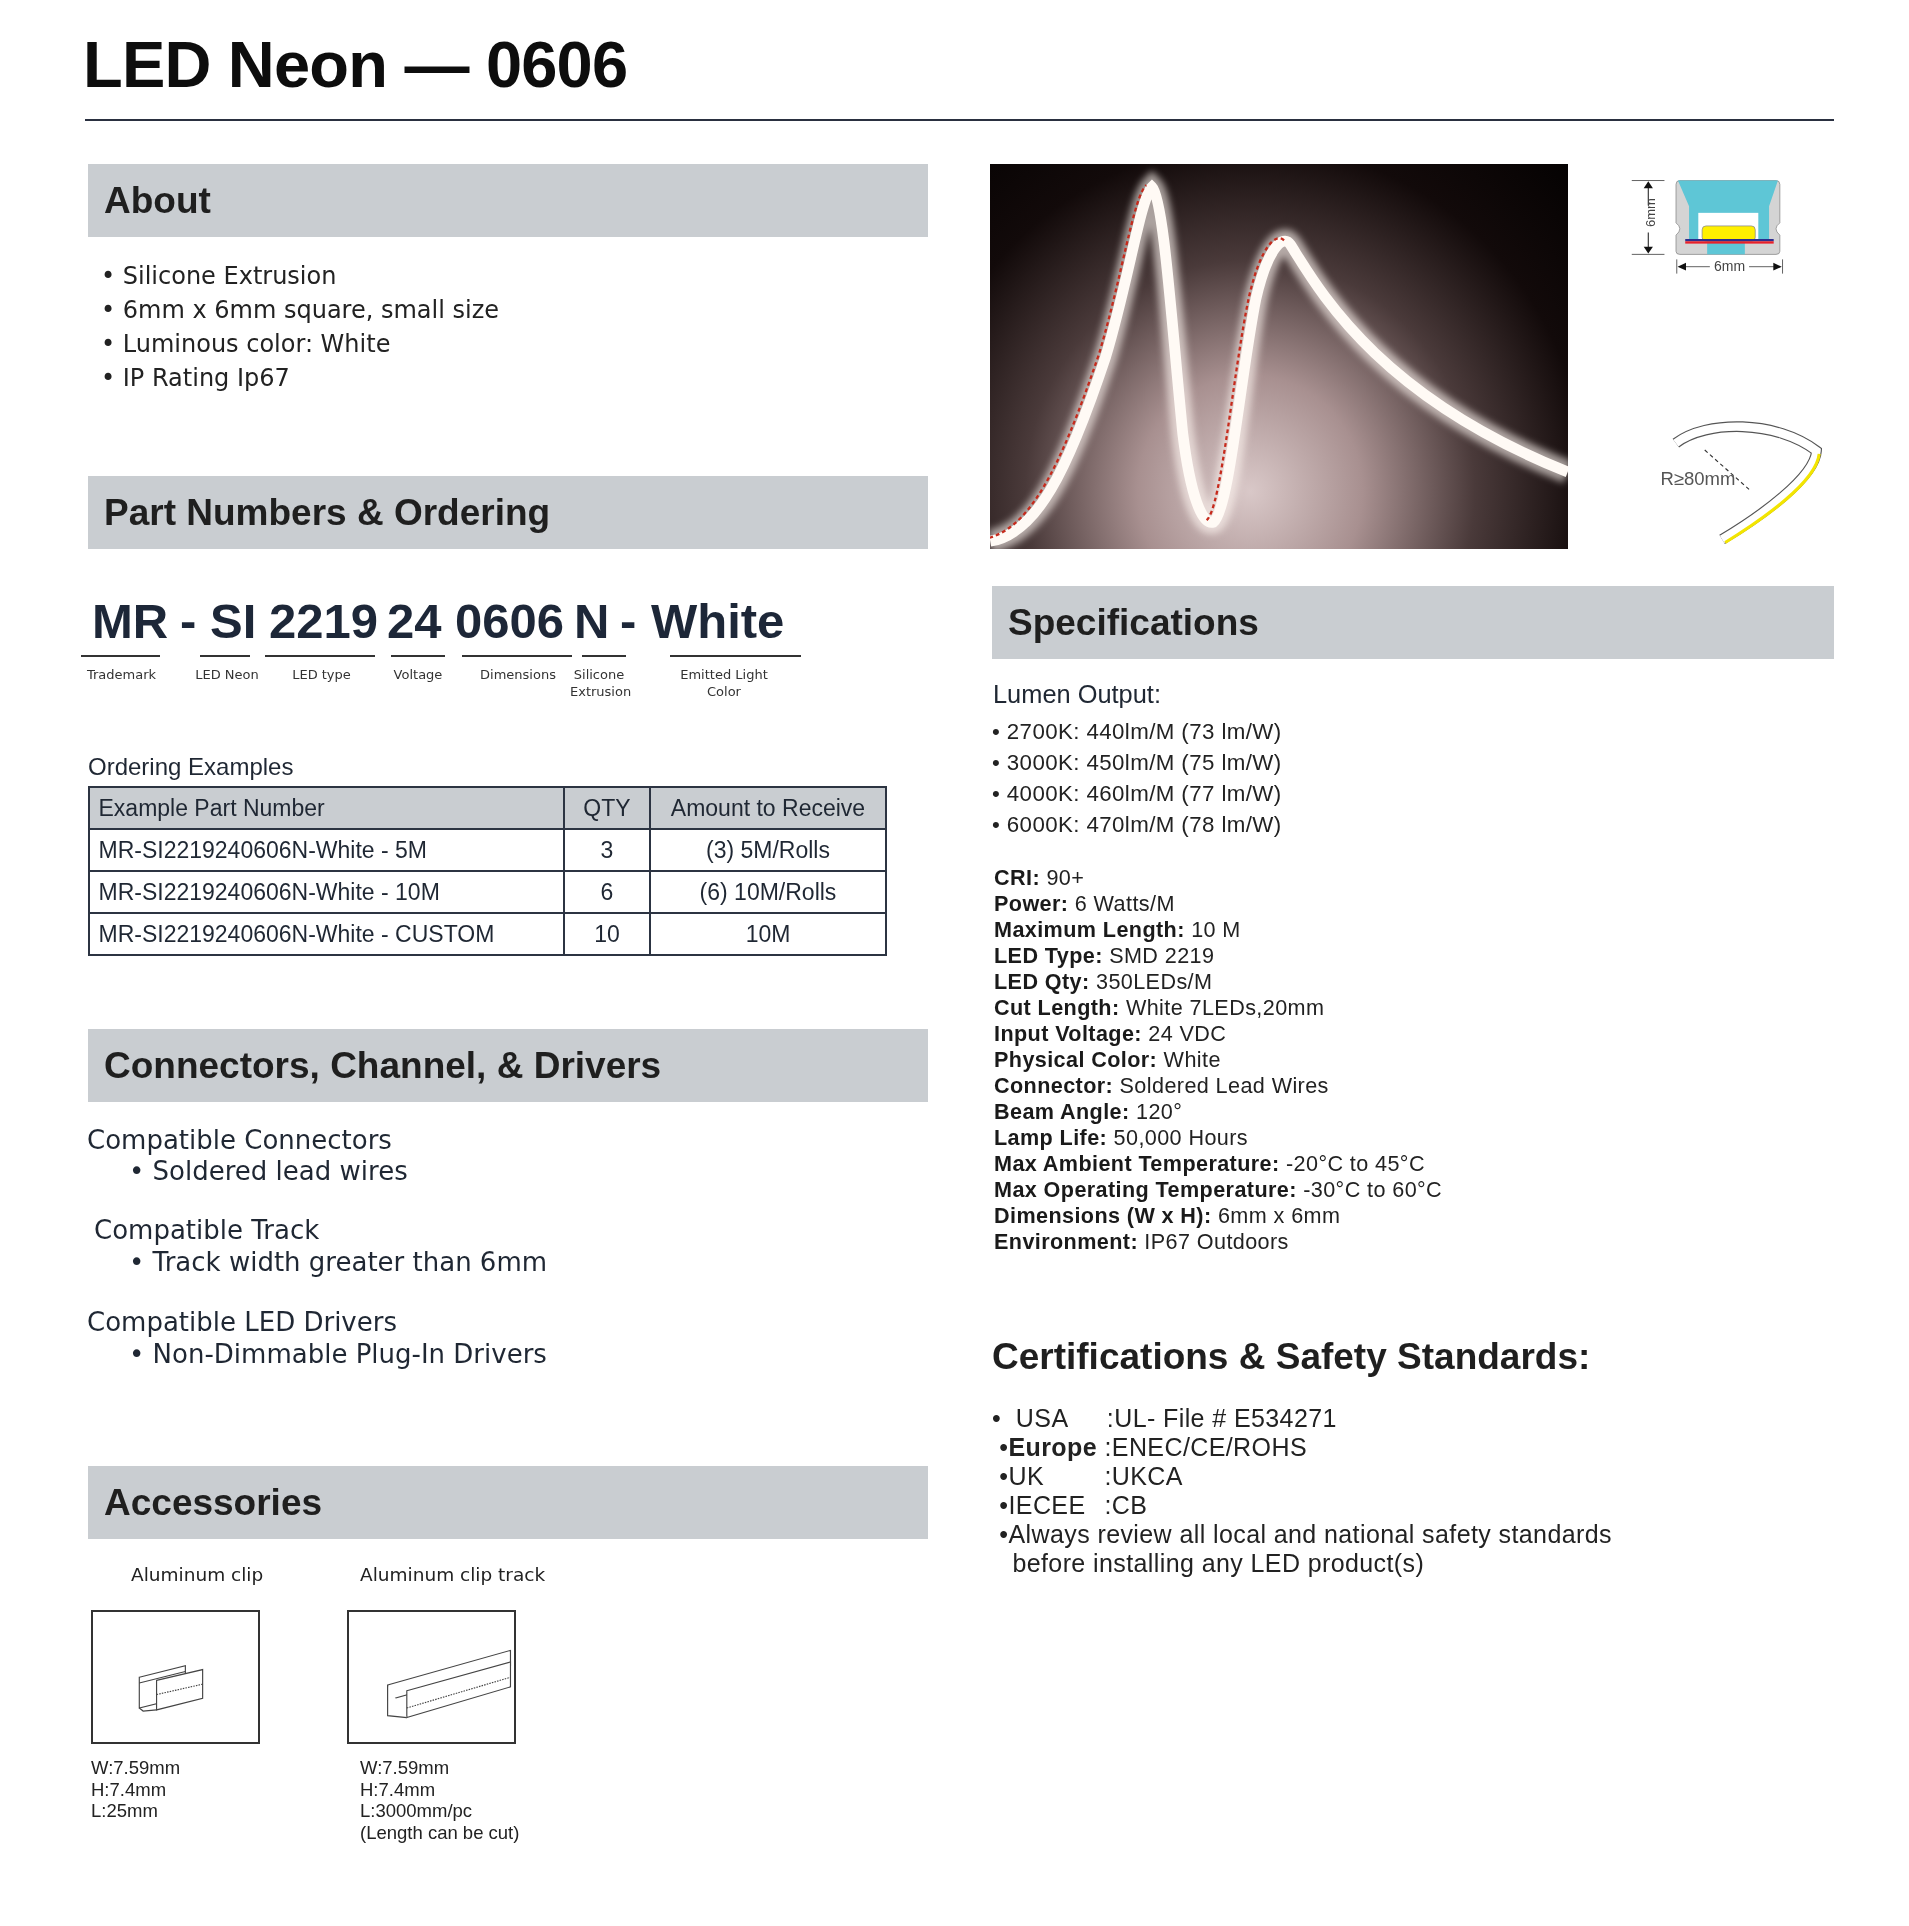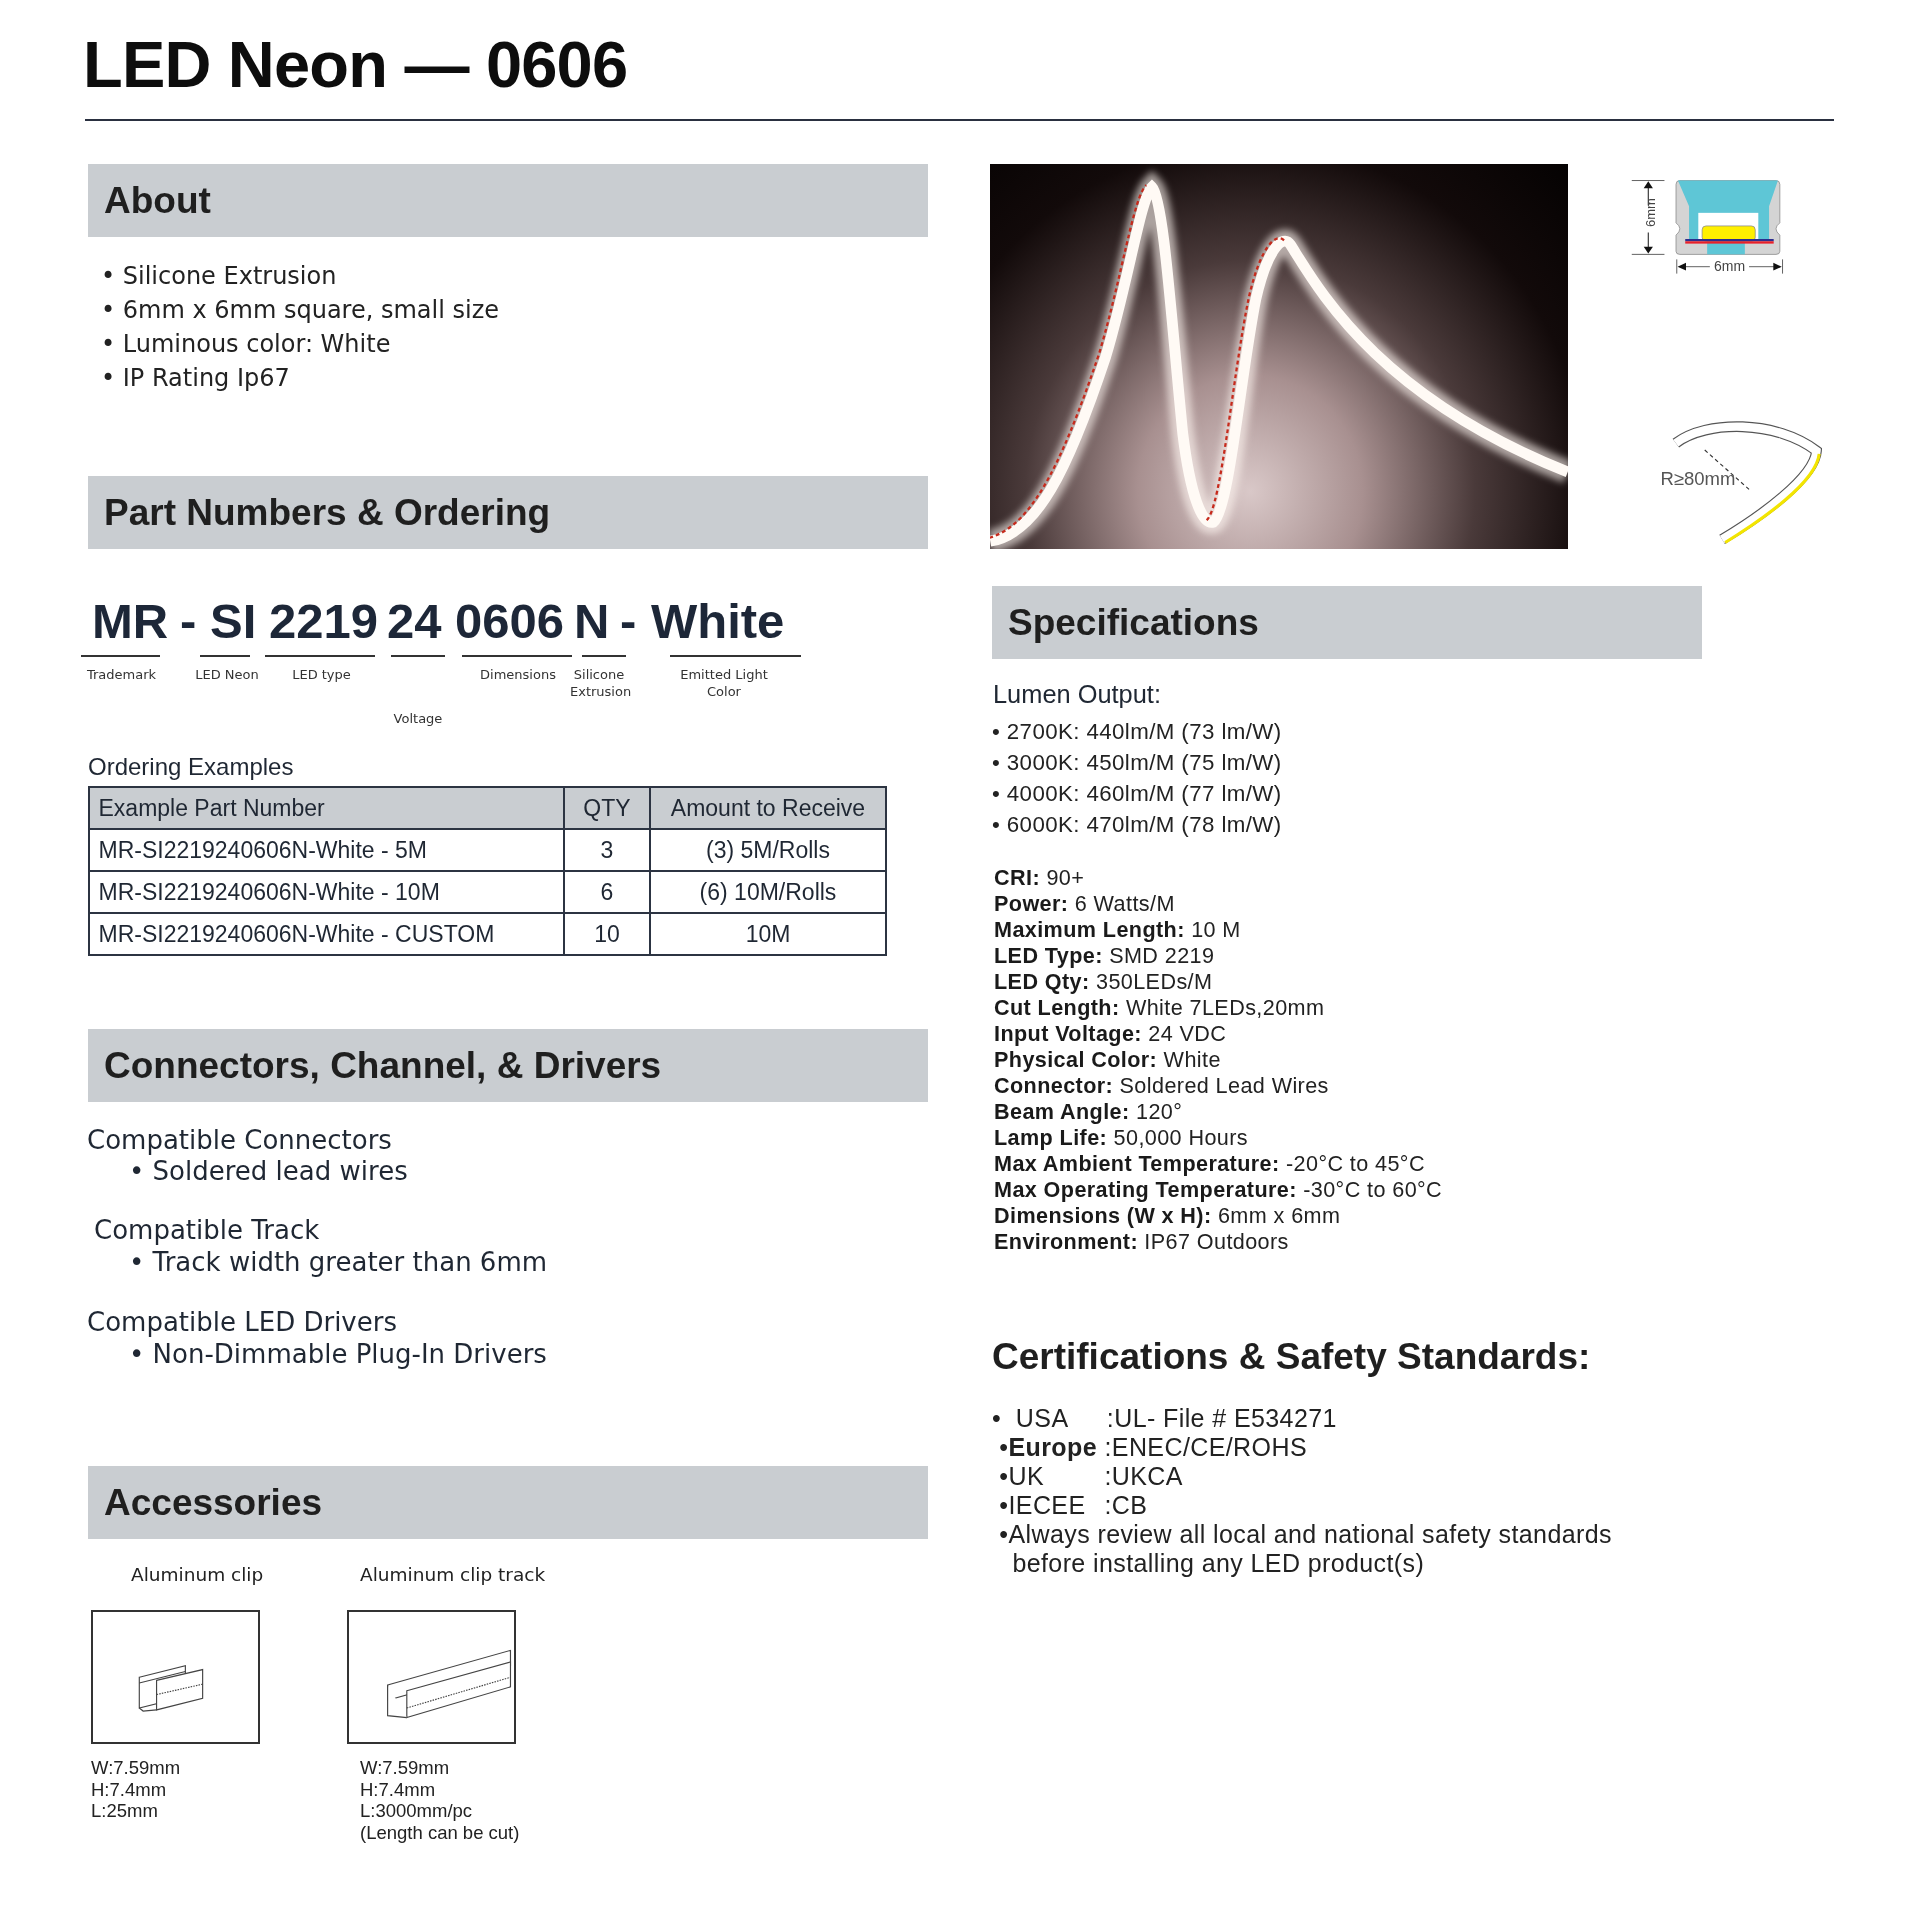--- a/index.html
+++ b/index.html
@@ -69,21 +69,21 @@
   <div class="pn-line" style="left:200px; width:50px;"></div>
   <div class="pn-line" style="left:265px; width:110px;"></div>
   <div class="pn-line" style="left:391px; width:54px;"></div>
   <div class="pn-line" style="left:462px; width:110px;"></div>
   <div class="pn-line" style="left:582px; width:44px;"></div>
   <div class="pn-line" style="left:670px; width:131px;"></div>
 
   <div class="pn-label" style="left:77px; width:89px;">Trademark</div>
   <div class="pn-label" style="left:195px; width:64px;">LED Neon</div>
   <div class="pn-label" style="left:277px; width:89px;">LED type</div>
-  <div class="pn-label" style="left:389px; width:58px;margin-top:44px;">Voltage</div>
+  <div class="pn-label" style="left:389px; width:58px;">Voltage</div>
   <div class="pn-label" style="left:468px; width:100px;">Dimensions</div>
   <div class="pn-label" style="left:570px; width:58px; white-space:normal;">Silicone Extrusion</div>
   <div class="pn-label" style="left:678px; width:92px; white-space:normal;">Emitted Light Color</div>
 </div>
 
 <div class="abs ord-label">Ordering Examples</div>
 <table class="ord">
   <tbody>
       <tr>
     <th style="width:456px;">Example Part Number</th>
@@ -205,21 +205,21 @@
 <div class="abs" style="left:1645px; top:420px; width:185px; height:131px;">
   <svg width="185" height="131" viewBox="0 0 480 340">
     <path d="M80,60 C160,0 340,0 445,80 C440,150 300,250 200,310" fill="none" stroke="#555" stroke-width="28" stroke-linecap="butt"></path>
     <path d="M80,60 C160,0 340,0 445,80 C440,150 300,250 200,310" fill="none" stroke="#ffffff" stroke-width="22"></path>
     <path d="M452,88 C445,160 305,258 208,318" fill="none" stroke="#f3e500" stroke-width="8"></path>
     <line x1="155" y1="78" x2="270" y2="180" stroke="#333" stroke-width="3" stroke-dasharray="10,8"></line>
   </svg>
   <span class="abs" style="left:15.4px; top:48px; font-size:18.5px; color:#555;">R≥80mm</span>
 </div>
 
-<div class="abs sec-header" style="left:992px; top:586px; width:710px;">
+<div class="abs sec-header" style="left:992px; top:586px; width:842px;">
   <span>Specifications</span>
 </div>
 <div class="abs spec-sub" style="left:993px; top:680px;">Lumen Output:</div>
 <div class="abs lumen" style="left:992px; top:716px;">
   <div>• 2700K: 440lm/M (73 lm/W)</div>
   <div>•  3000K: 450lm/M (75 lm/W)</div>
   <div>•  4000K: 460lm/M (77 lm/W)</div>
   <div>•  6000K: 470lm/M (78 lm/W)</div>
 </div>
 

